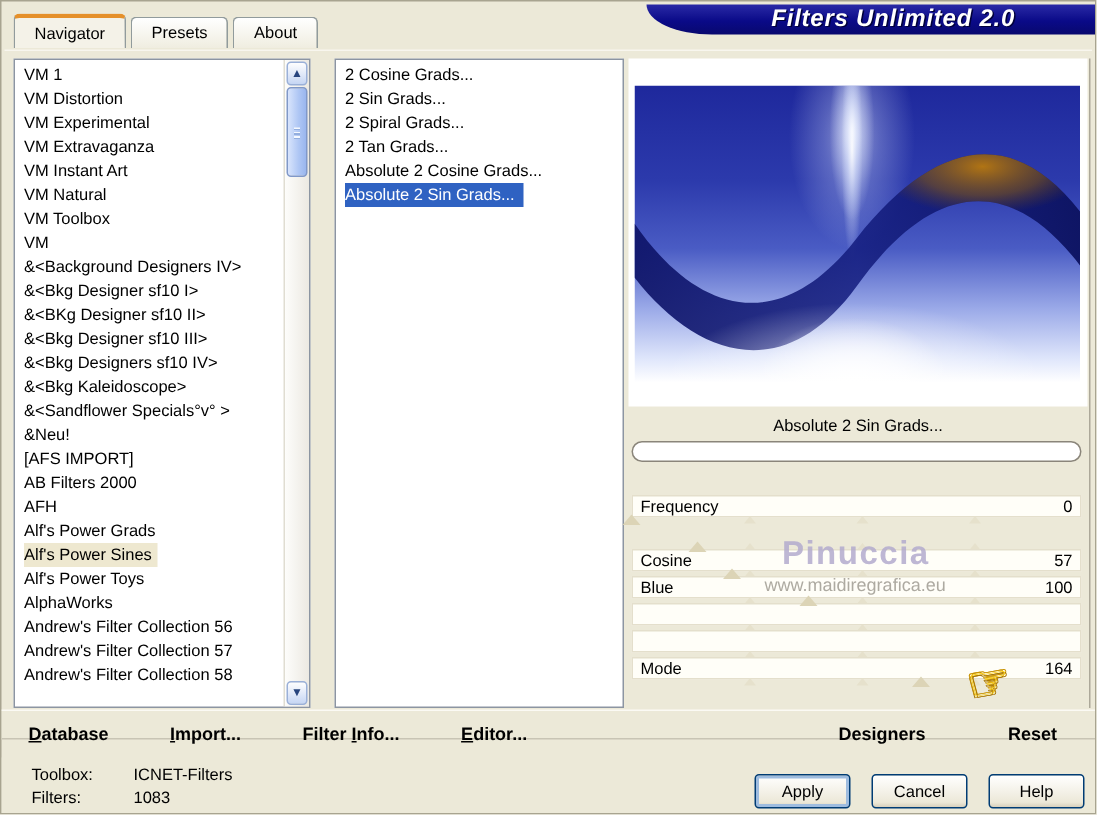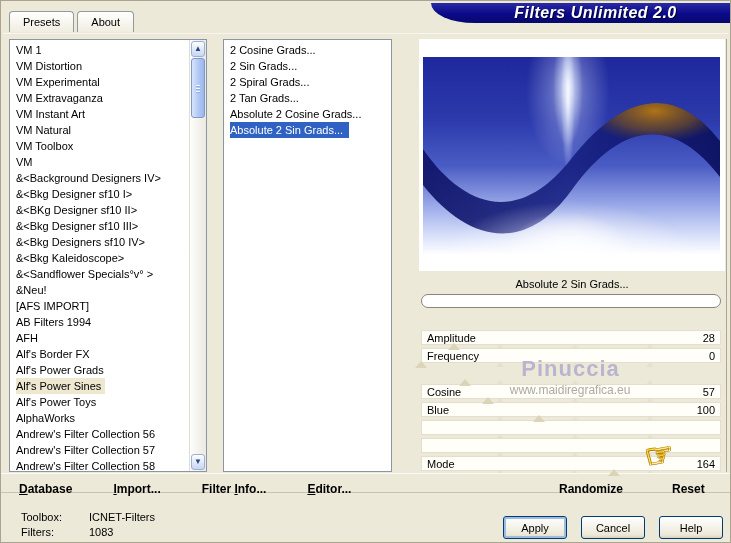--- a/index.html
+++ b/index.html
@@ -36,21 +36,21 @@
     color:#fff; font-weight:bold; font-style:italic; font-size:16px; letter-spacing:0.5px;
     text-shadow:1px 1px 0 #00003a; padding-left:30px;
   }
 
   
   .listbox {
     position:absolute; top:38px; background:#fff; border:1px solid #8c95a2;
     overflow:hidden;
   }
   .cat-listbox { left:8px; width:198px; height:433px; }
-  .filter-listbox { left:222px; width:169px; height:433px; }
+  .filter-listbox { left:222px; width:193px; height:433px; }
   .cat-items { position:absolute; top:2px; left:0; right:17px; }
   .list-item { height:16px; line-height:16px; padding-left:6px; white-space:nowrap; overflow:hidden; }
   .list-item span { display:inline-block; padding:0 4px 0 0; }
   .cat-items .list-item.selected span { background:#eee8d0; }
   .filter-items { position:absolute; top:2px; left:0; right:0; }
   .filter-items .list-item.selected span { background:#2f62c2; color:#fff; padding-right:6px; }
 
   
   .scrollbar {
     position:absolute; top:0; right:0; bottom:0; width:17px;
@@ -155,20 +155,23 @@
 <body>
 
 <div class="window">
 
   <div class="banner">
     <span>Filters Unlimited 2.0</span>
   </div>
 
   <div class="tabs">
 
+  <div class="tab active">
+      <span>Navigator</span>
+    </div>
       <div class="tab">
       <span>Presets</span>
     </div>
       <div class="tab">
       <span>About</span>
     </div>
     </div>
   <div class="tab-page-top"></div>
 
   <div class="listbox cat-listbox">
@@ -219,27 +222,24 @@
         <div class="list-item">
         <span>&amp;&lt;Sandflower Specials°v° &gt;</span>
       </div>
         <div class="list-item">
         <span>&amp;Neu!</span>
       </div>
         <div class="list-item">
         <span>[AFS IMPORT]</span>
       </div>
         <div class="list-item">
-        <span>AB Filters 1994</span>
+        <span>AB Filters 2000</span>
       </div>
         <div class="list-item">
         <span>AFH</span>
-      </div>
-        <div class="list-item">
-        <span>Alf's Border FX</span>
       </div>
         <div class="list-item">
         <span>Alf's Power Grads</span>
       </div>
         <div class="list-item selected">
         <span>Alf's Power Sines</span>
       </div>
         <div class="list-item">
         <span>Alf's Power Toys</span>
       </div>
@@ -334,30 +334,20 @@
         <ellipse cx="146" cy="205" rx="130" ry="60" fill="url(#glowG)" opacity="0.7"></ellipse>
         <ellipse cx="146" cy="200" rx="65" ry="45" fill="url(#glowG)"></ellipse>
       </svg>
     </div>
 
     <div class="preview-caption">Absolute 2 Sin Grads...</div>
     <div class="progress"></div>
 
     <div class="sliders">
 
-    <div class="slider-row">
-        <div class="slider-bar">
-          <span class="slider-label">Amplitude</span>
-          <span class="slider-value">28</span>
-        </div>
-        <i class="tick" style="left:77px"></i>
-        <i class="tick" style="left:152px"></i>
-        <i class="tick" style="left:227px"></i>
-        <div class="slider-thumb" style="left: 28.9412px;"></div>
-      </div>
         <div class="slider-row">
         <div class="slider-bar">
           <span class="slider-label">Frequency</span>
           <span class="slider-value">0</span>
         </div>
         <i class="tick" style="left:77px"></i>
         <i class="tick" style="left:152px"></i>
         <i class="tick" style="left:227px"></i>
         <div class="slider-thumb" style="left: -4px;"></div>
       </div>
@@ -433,21 +423,21 @@
         <span></span><span class="u">I</span><span>mport...</span>
       </div>
         <div class="toolbar-btn">
         <span>Filter </span><span class="u">I</span><span>nfo...</span>
       </div>
         <div class="toolbar-btn">
         <span></span><span class="u">E</span><span>ditor...</span>
       </div>
       </div>
   </div>
-  <div class="action-randomize">Randomize</div>
+  <div class="action-randomize">Designers</div>
   <div class="action-reset">Reset</div>
   <div class="hand-icon">☞</div>
 
   <div class="statusbar">
     <div class="status-line line1">
       <span class="lbl">Toolbox:</span><span>ICNET-Filters</span>
     </div>
     <div class="status-line line2">
       <span class="lbl">Filters:</span><span>1083</span>
     </div>

